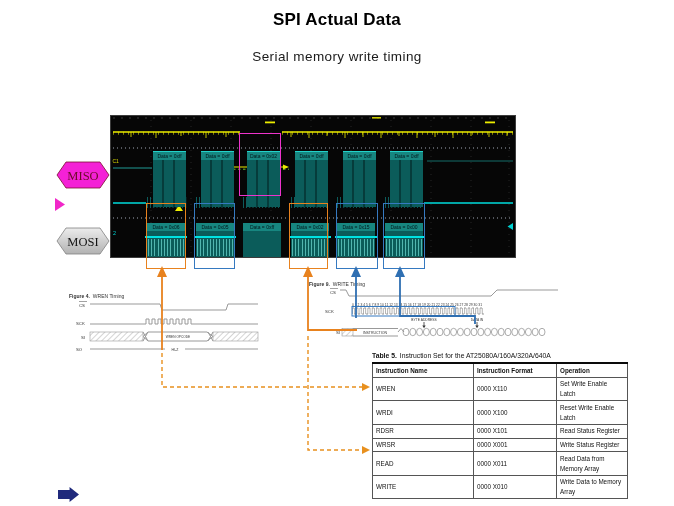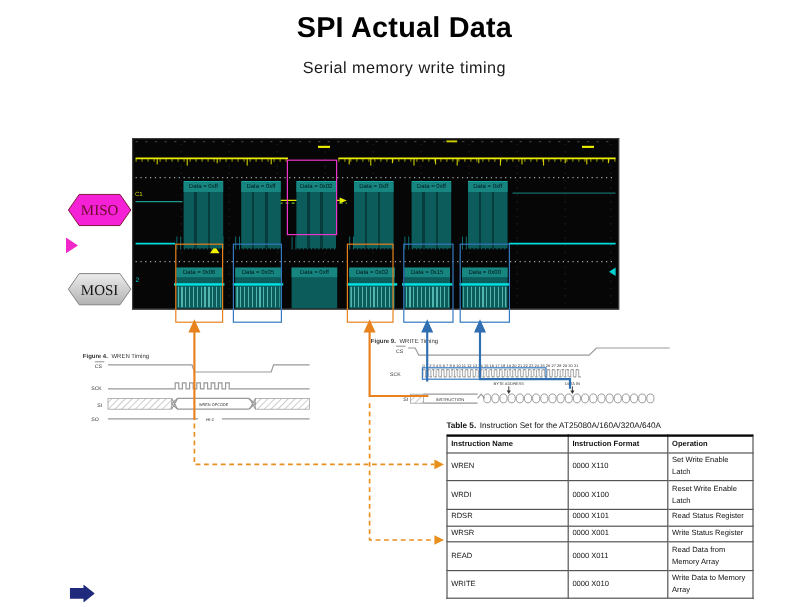--- a/index.html
+++ b/index.html
@@ -1,19 +1,19 @@
 <!DOCTYPE html>
 <html><head>
 <meta charset="utf-8">
 <style>
   html,body{margin:0;padding:0;background:#fff;}
   #canvas{position:relative;width:674px;height:506px;background:#fff;overflow:hidden;
           font-family:"Liberation Sans",sans-serif;}
   .abs{position:absolute;}
-  .title{left:0;top:10px;width:674px;text-align:center;font-size:24px;font-weight:bold;color:#000;letter-spacing:.2px;}
+  .title{left:0;top:10px;width:674px;text-align:center;font-size:17px;font-weight:bold;color:#000;letter-spacing:.2px;}
   .subtitle{left:0;top:49px;width:674px;text-align:center;font-size:13.5px;color:#1a1a1a;letter-spacing:.4px;}
   
   #scope{left:110px;top:115px;width:406px;height:143px;background:#060606;border:1px solid #3c3c3c;box-sizing:border-box;}
   .miso-block{position:absolute;top:35px;width:33px;height:55px;
      background:linear-gradient(90deg,#0b5c5a 0 9px,#063c3b 9px 11px,#0b5c5a 11px 20px,#063c3b 20px 22px,#0b5c5a 22px 33px);
      border-top:1px solid #22d2ca;}
   .mosi-block{position:absolute;top:107px;width:38px;height:34px;background:#0b5c5a;}
   .dlabel{position:absolute;top:0;left:0;right:0;height:8px;background:#178680;color:#02191c;
      font-size:5px;line-height:8px;text-align:center;white-space:nowrap;overflow:hidden;}
   .midline{position:absolute;left:-2px;right:-2px;top:13px;height:2px;background:#00e2e2;}

